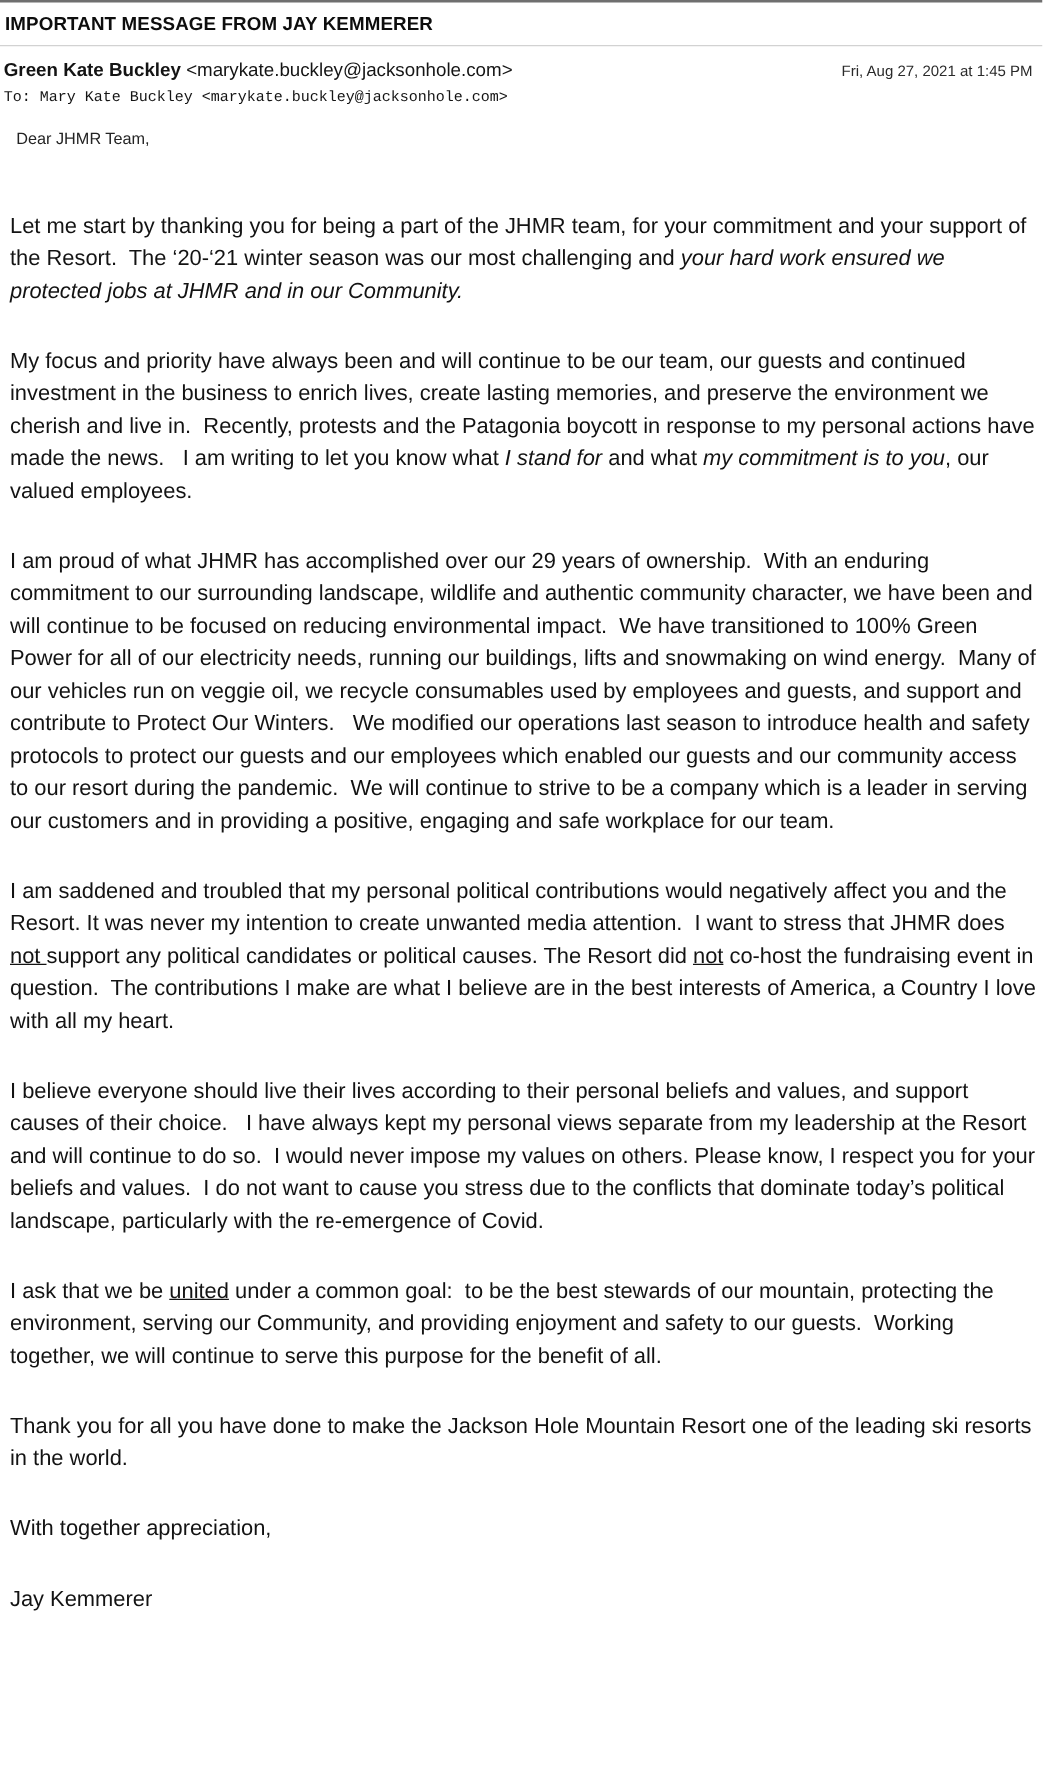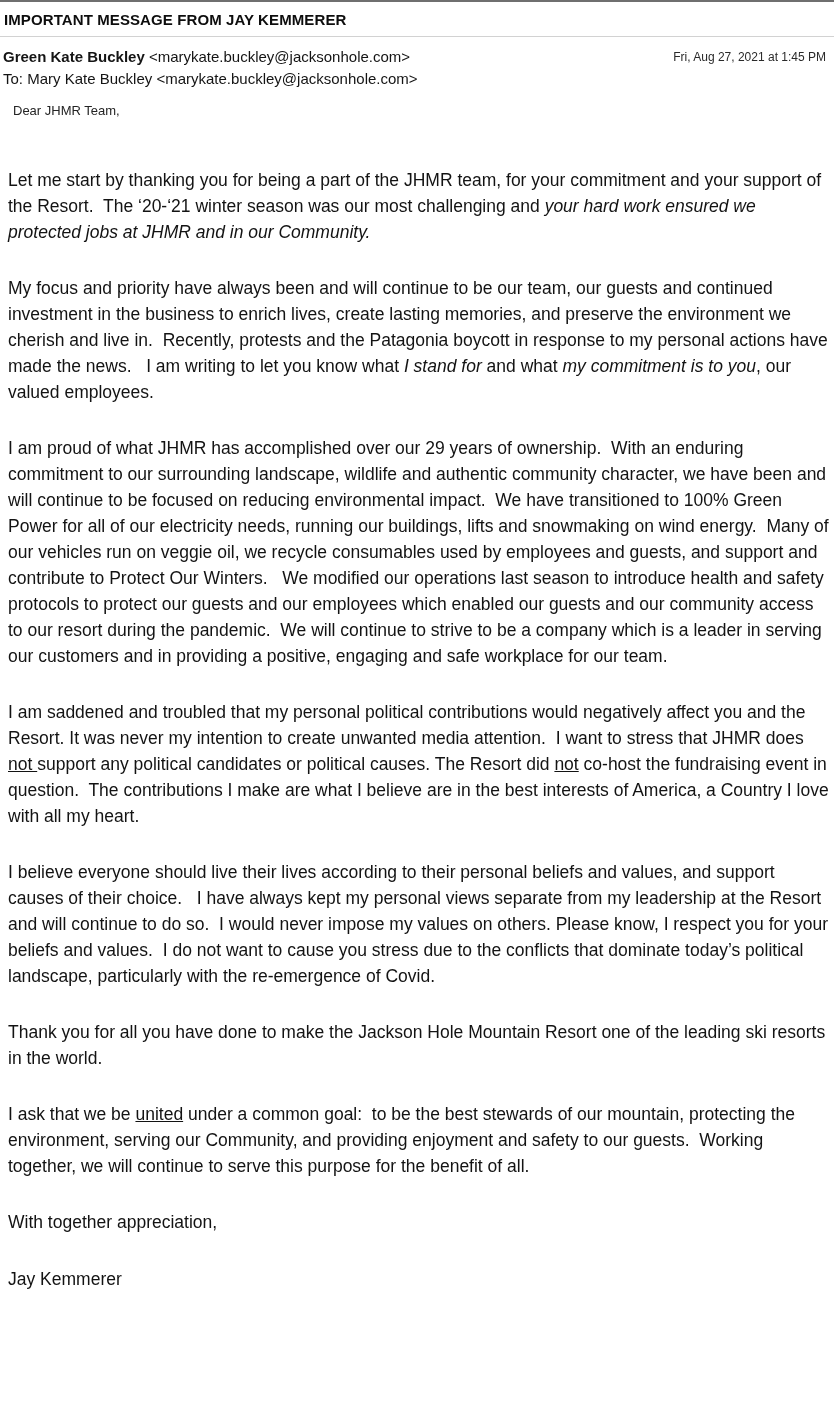--- a/index.html
+++ b/index.html
@@ -46,24 +46,25 @@
     align-items: flex-start;
     padding: 10px 6px 0 3px;
   }
   .from-line {
     font-size: 15px;
     line-height: 20px;
     color: #141414;
   }
   .from-name { font-weight: bold; }
   .to-line {
-    font-size: 15px;
+    font-size: 12px;
     line-height: 21px;
     color: #141414;
     margin-top: 1px;
+    font-family: Liberation Mono, monospace;
   }
   .date {
     font-size: 12px;
     line-height: 16px;
     color: #2a2a2a;
     white-space: nowrap;
     padding: 2px 2px 0 0;
   }
   .salutation {
     margin: 14px 0 0 13px;
@@ -109,22 +110,22 @@
   </div>
 
   <div class="salutation">Dear JHMR Team,</div>
 
   <div class="body-text" id="email-body">
       <p class="para"><span>Let me start by thanking you for being a part of the JHMR team, for your commitment and your support of the Resort.  The ‘20-‘21 winter season was our most challenging and </span><span class="italic">your hard work ensured we protected jobs at JHMR and in our Community.</span></p>
       <p class="para"><span>My focus and priority have always been and will continue to be our team, our guests and continued investment in the business to enrich lives, create lasting memories, and preserve the environment we cherish and live in.  Recently, protests and the Patagonia boycott in response to my personal actions have made the news.   I am writing to let you know what </span><span class="italic">I stand for</span><span> and what </span><span class="italic">my commitment is to you</span><span>, our valued employees.</span></p>
       <p class="para"><span>I am proud of what JHMR has accomplished over our 29 years of ownership.  With an enduring commitment to our surrounding landscape, wildlife and authentic community character, we have been and will continue to be focused on reducing environmental impact.  We have transitioned to 100% Green Power for all of our electricity needs, running our buildings, lifts and snowmaking on wind energy.  Many of our vehicles run on veggie oil, we recycle consumables used by employees and guests, and support and contribute to Protect Our Winters.   We modified our operations last season to introduce health and safety protocols to protect our guests and our employees which enabled our guests and our community access to our resort during the pandemic.  We will continue to strive to be a company which is a leader in serving our customers and in providing a positive, engaging and safe workplace for our team.</span></p>
       <p class="para"><span>I am saddened and troubled that my personal political contributions would negatively affect you and the Resort. It was never my intention to create unwanted media attention.  I want to stress that JHMR does </span><span class="underline">not </span><span>support any political candidates or political causes. The Resort did </span><span class="underline">not</span><span> co-host the fundraising event in question.  The contributions I make are what I believe are in the best interests of America, a Country I love with all my heart.</span></p>
       <p class="para"><span>I believe everyone should live their lives according to their personal beliefs and values, and support causes of their choice.   I have always kept my personal views separate from my leadership at the Resort and will continue to do so.  I would never impose my values on others. Please know, I respect you for your beliefs and values.  I do not want to cause you stress due to the conflicts that dominate today’s political landscape, particularly with the re-emergence of Covid.</span></p>
+      <p class="para"><span>I ask that we be </span><span class="underline">united</span><span> under a common goal:  to be the best stewards of our mountain, protecting the environment, serving our Community, and providing enjoyment and safety to our guests.  Working together, we will continue to serve this purpose for the benefit of all.</span></p>
       <p class="para"><span>Thank you for all you have done to make the Jackson Hole Mountain Resort one of the leading ski resorts in the world.</span></p>
-      <p class="para"><span>I ask that we be </span><span class="underline">united</span><span> under a common goal:  to be the best stewards of our mountain, protecting the environment, serving our Community, and providing enjoyment and safety to our guests.  Working together, we will continue to serve this purpose for the benefit of all.</span></p>
     </div>
 
   <div class="body-text closing-block" style="margin-top:0;">
     <p class="para">With together appreciation,</p>
     <p class="para signature-line">Jay Kemmerer</p>
   </div>
 
 </div>
 
 </body></html>

